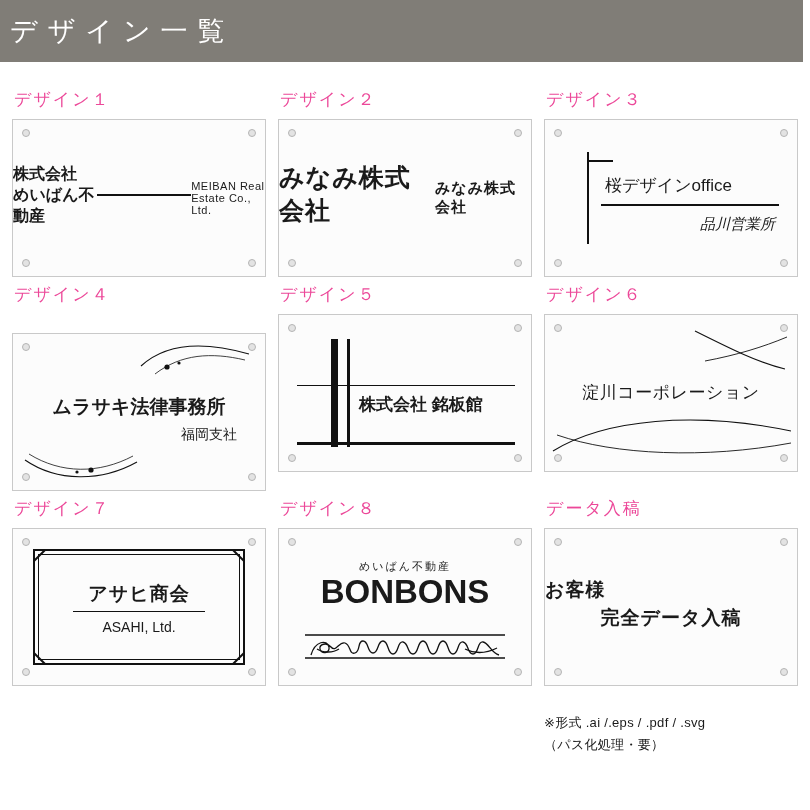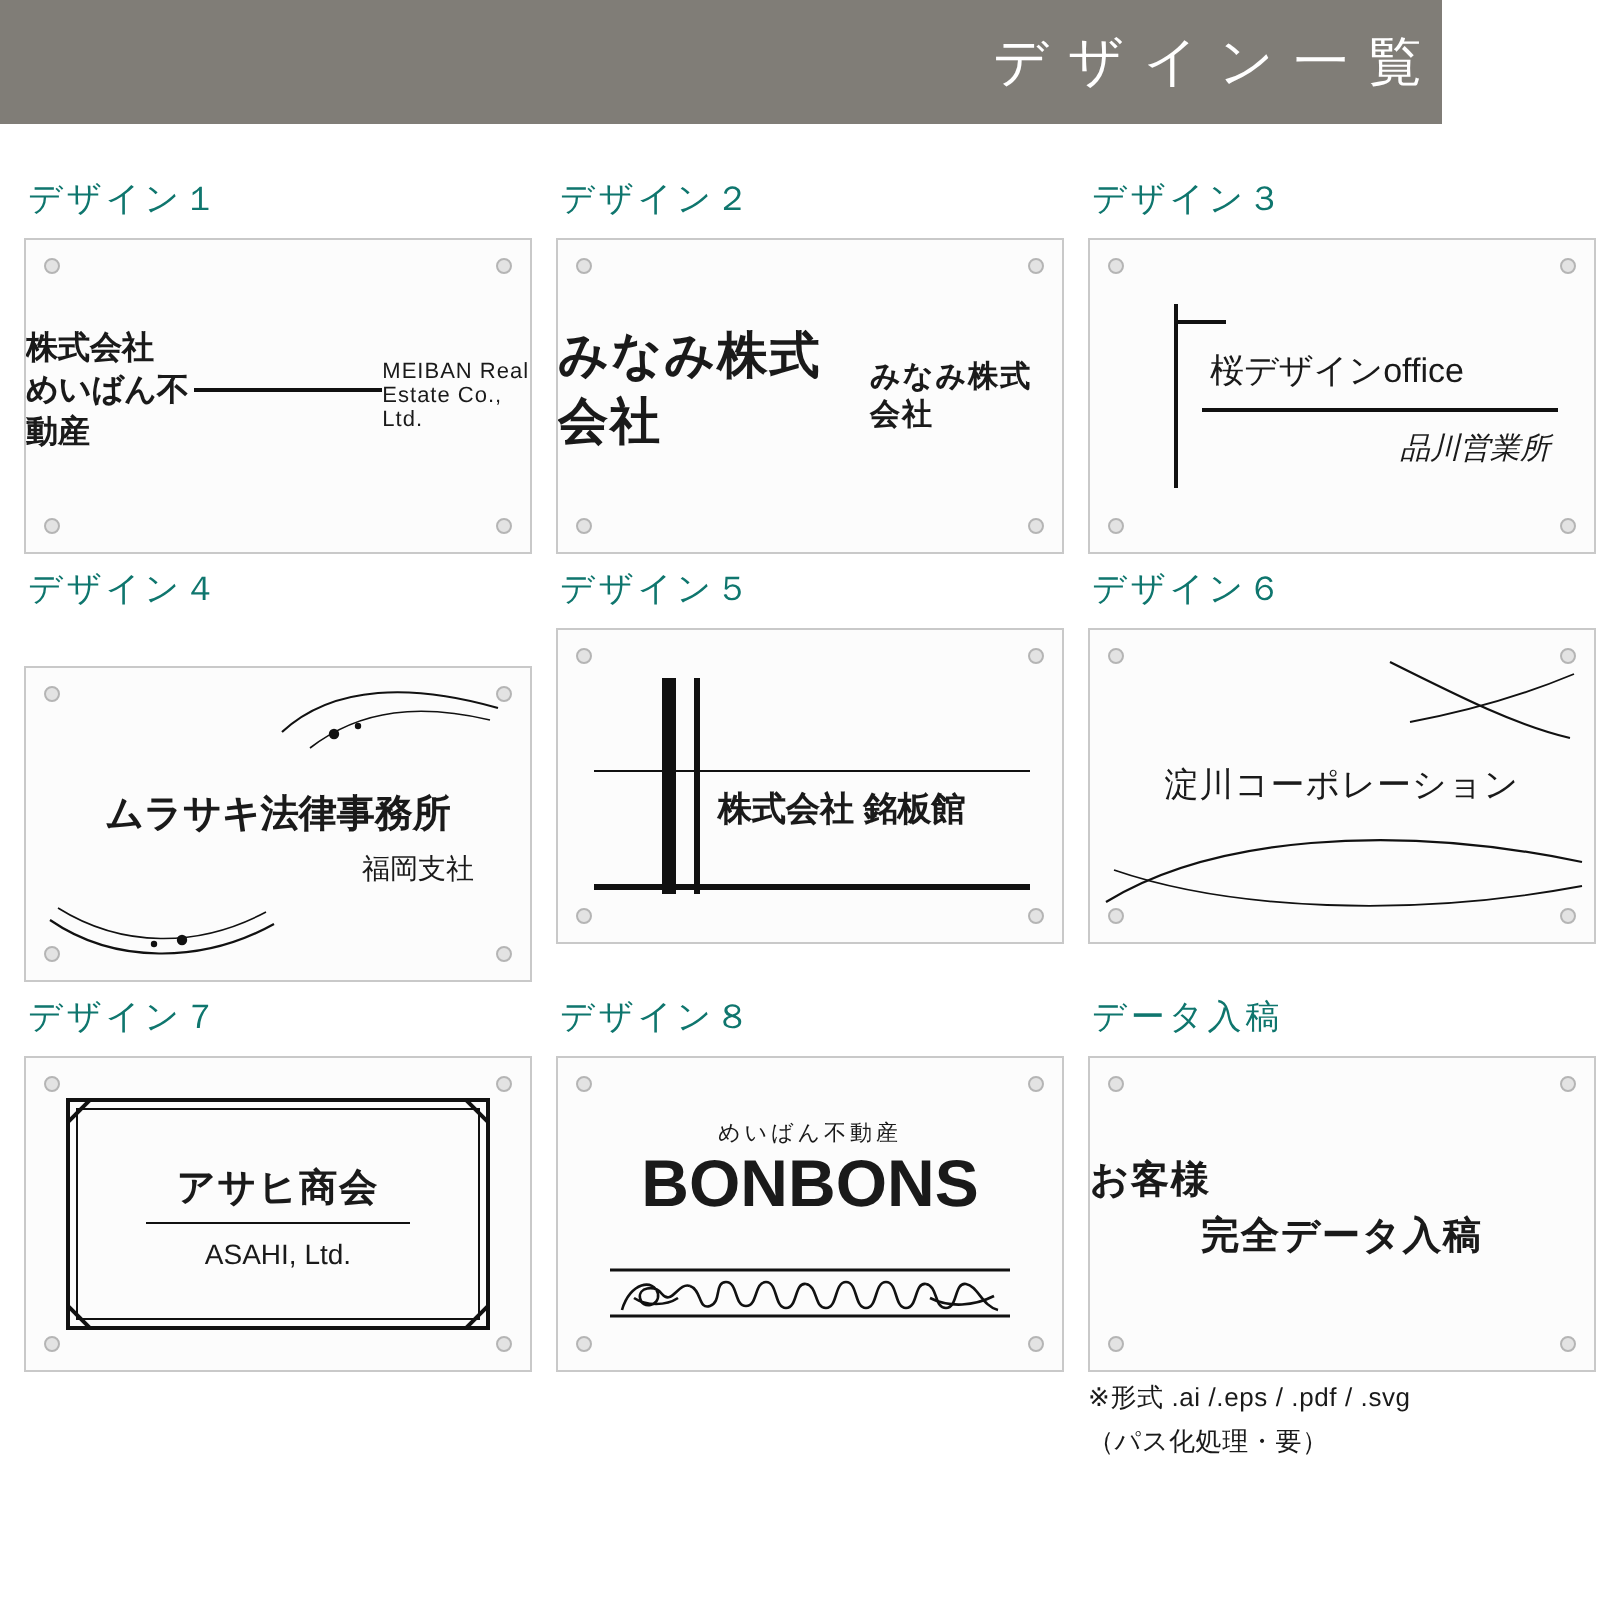--- a/index.html
+++ b/index.html
@@ -11,47 +11,47 @@
     color: #1a1a1a;
     overflow: hidden;
   }
   .page {
     position: relative;
     width: 810px;
     height: 810px;
     background: #fff;
   }
   .header {
-    width: 721px;
+    width: 803px;
     height: 62px;
     background: #807d77;
     display: flex;
     align-items: center;
-    justify-content: flex-end;
+    justify-content: flex-start;
   }
   .header-title {
     color: #ffffff;
     font-size: 27px;
     letter-spacing: 10px;
     font-weight: 400;
     text-indent: 10px;
   }
   .grid {
     padding: 26px 12px 0 12px;
     display: grid;
     grid-template-columns: repeat(3, 1fr);
     column-gap: 12px;
     row-gap: 6px;
   }
   .cell { position: relative; }
   .cell-title {
     font-size: 17px;
     letter-spacing: 2px;
     margin: 0 0 8px 2px;
-    color: #0f766e;
+    color: #ec4899;
     font-weight: 400;
   }
   .plate {
     position: relative;
     width: 254px;
     height: 158px;
     border: 1px solid #c9c9c9;
     background: #fcfcfc;
     overflow: hidden;
   }
@@ -275,21 +275,21 @@
   }
   .d9-l2 {
     position: absolute;
     left: 0; right: 0; top: 76px;
     text-align: center;
     font-size: 19px;
     font-weight: bold;
     letter-spacing: 1px;
   }
   .note {
-    margin-top: 2px;
+    margin-top: 26px;
     font-size: 13px;
     line-height: 1.7;
     color: #1a1a1a;
     letter-spacing: 0.3px;
   }
 </style>
 </head>
 <body>
 
 <div class="page">

